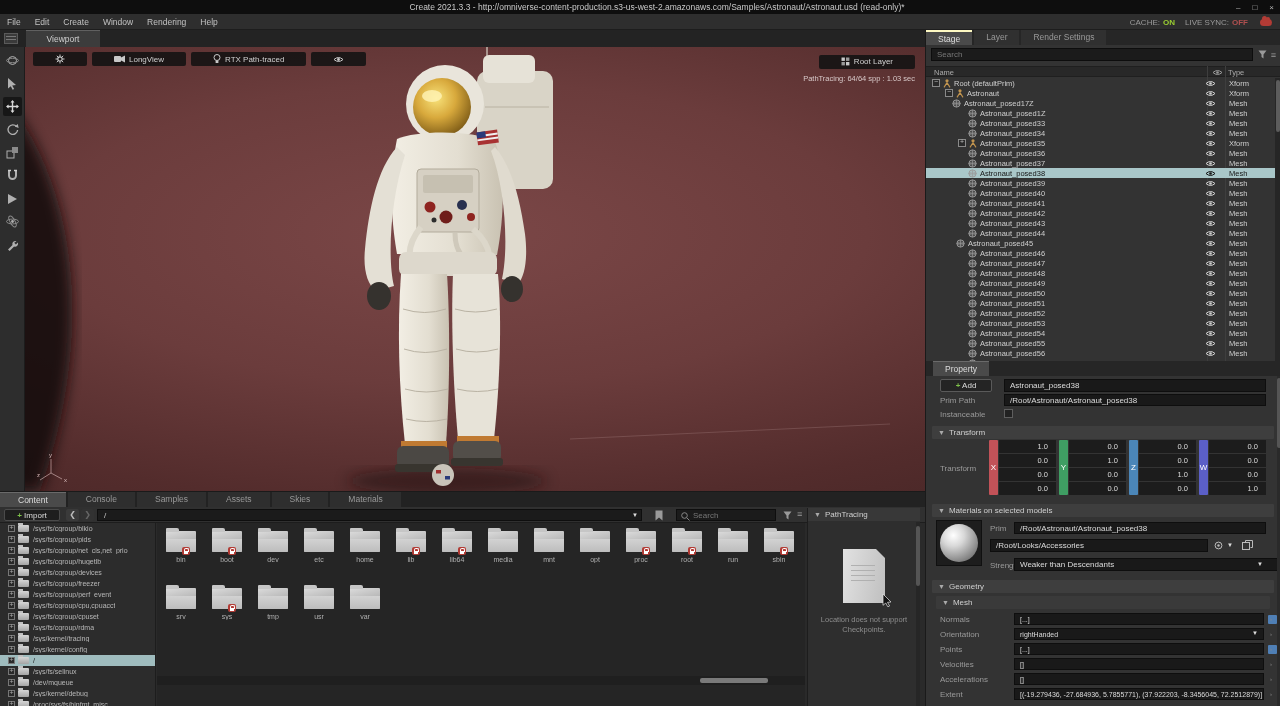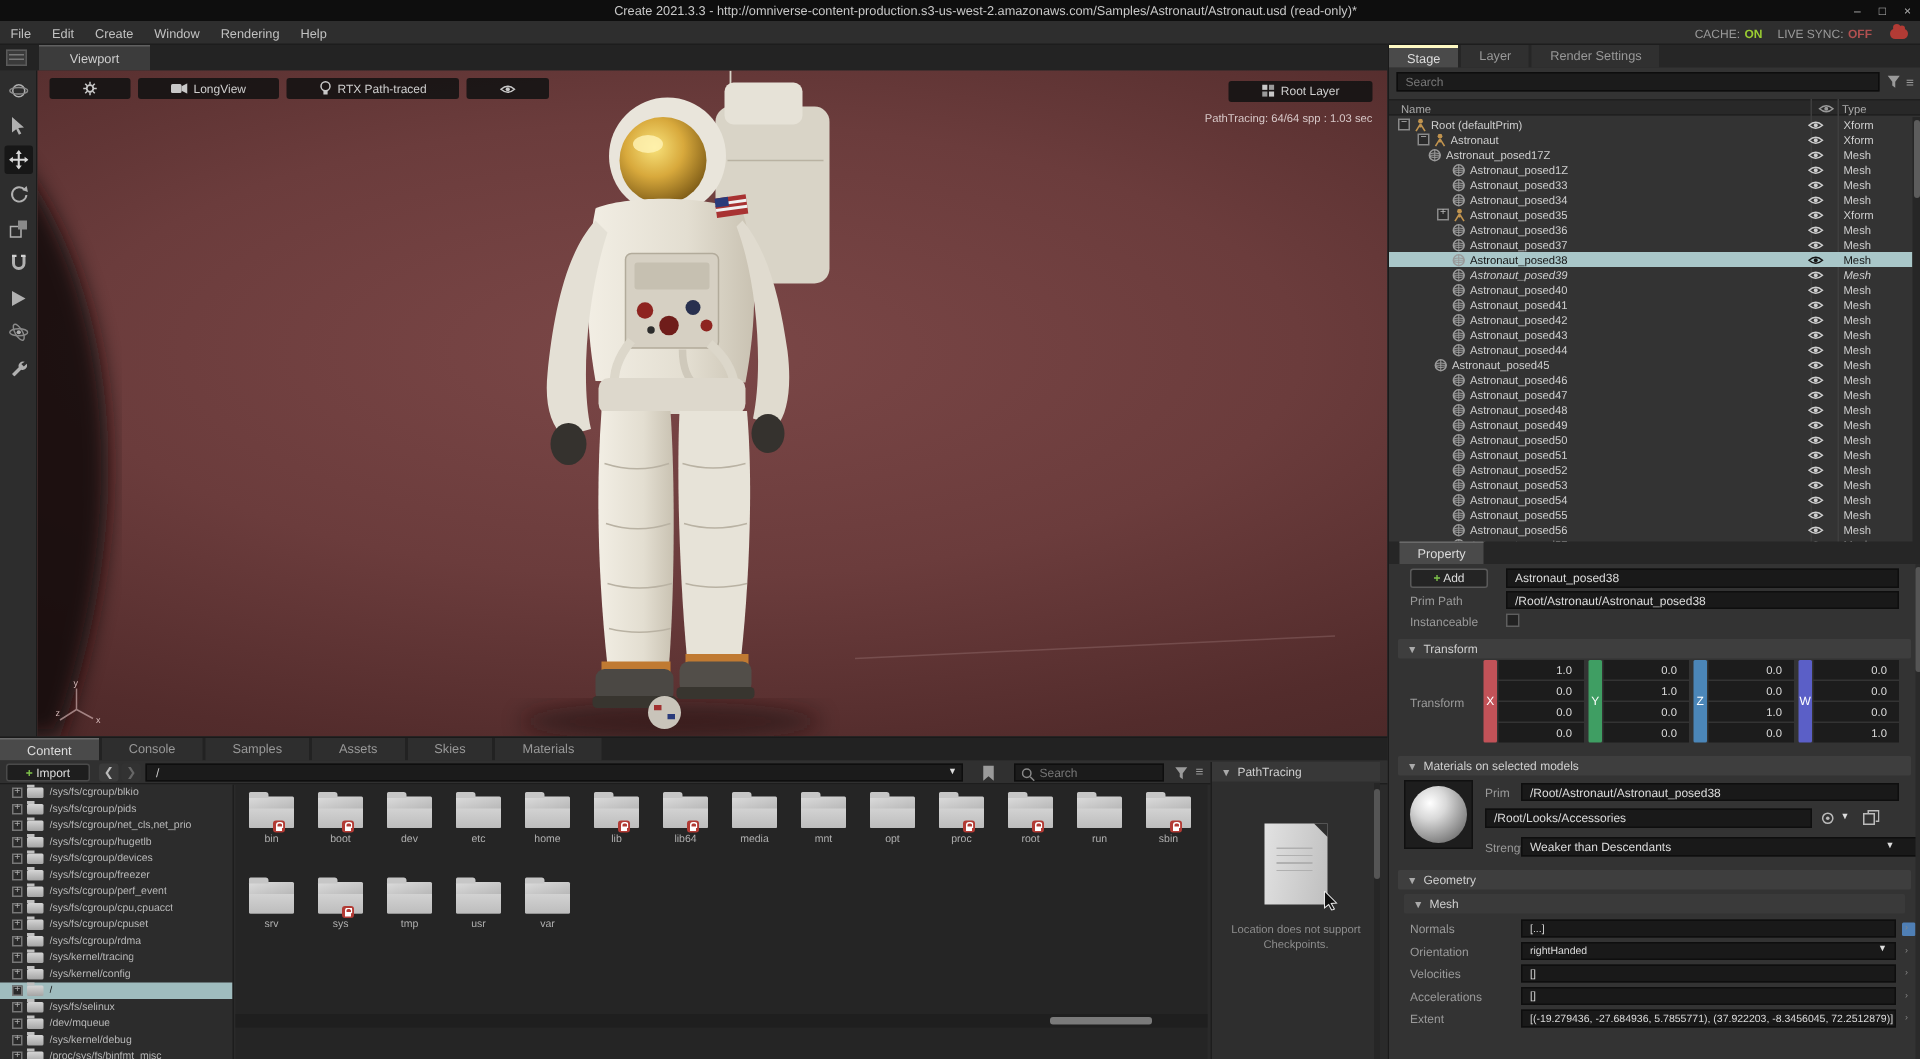--- a/index.html
+++ b/index.html
@@ -616,21 +616,21 @@
           <span class="slabel">Astronaut_posed38</span>
           <span class="seye">
             <svg width="11" height="7">
               <path d="M1 3.5Q5.5 -0.5 10 3.5Q5.5 7.5 1 3.5Z" fill="none" stroke="currentColor"></path>
               <circle cx="5.5" cy="3.5" r="1.3" fill="currentColor"></circle>
             </svg>
           </span>
           <span class="stype">Mesh</span>
         </div>
 
-        <div class="srow" style="padding-left: 32px; font-style: italic;">
+        <div class="srow" style="padding-left: 32px;">
           <span class="expander v-none"></span>
           <span class="sicon v-mesh">
 
             <svg class="ic-mesh" width="9" height="9">
               <circle cx="4.5" cy="4.5" r="3.6" fill="none" stroke="#9a9a9a"></circle>
               <path d="M4.5 0.9v7.2M0.9 4.5h7.2" stroke="#9a9a9a" stroke-width="0.7"></path>
               <ellipse cx="4.5" cy="4.5" rx="3.6" ry="1.5" fill="none" stroke="#9a9a9a" stroke-width="0.7"></ellipse>
             </svg>
           </span>
           <span class="slabel">Astronaut_posed39</span>
@@ -1106,20 +1106,27 @@
           </div>
 
           <div style="position:relative;height:15px">
             <div class="plabel" style="left:14px;top:3px">Orientation</div>
             <div class="pfield nowrap" style="left:88px;top:1px;width:250px;height:12px;font-size:7px">rightHanded</div>
 
             <span class="drop-arrow shown" style="left: 326px; top: 3px; display: inline-block;">▼</span>
             <span class="gray-arr" style="left:344px;top:4px">›</span>
           </div>
 
+          <div style="position:relative;height:15px">
+            <div class="plabel" style="left:14px;top:3px">Points</div>
+            <div class="pfield nowrap" style="left:88px;top:1px;width:250px;height:12px;font-size:7px">[...]</div>
+            <span class="blue-btn shown" style="left: 342px; top: 3px; display: inline-block;"></span>
+
+            <span class="gray-arr" style="left:344px;top:4px">›</span>
+          </div>
 
           <div style="position:relative;height:15px">
             <div class="plabel" style="left:14px;top:3px">Velocities</div>
             <div class="pfield nowrap" style="left:88px;top:1px;width:250px;height:12px;font-size:7px">[]</div>
 
             <span class="gray-arr" style="left:344px;top:4px">›</span>
           </div>
 
           <div style="position:relative;height:15px">
             <div class="plabel" style="left:14px;top:3px">Accelerations</div>

